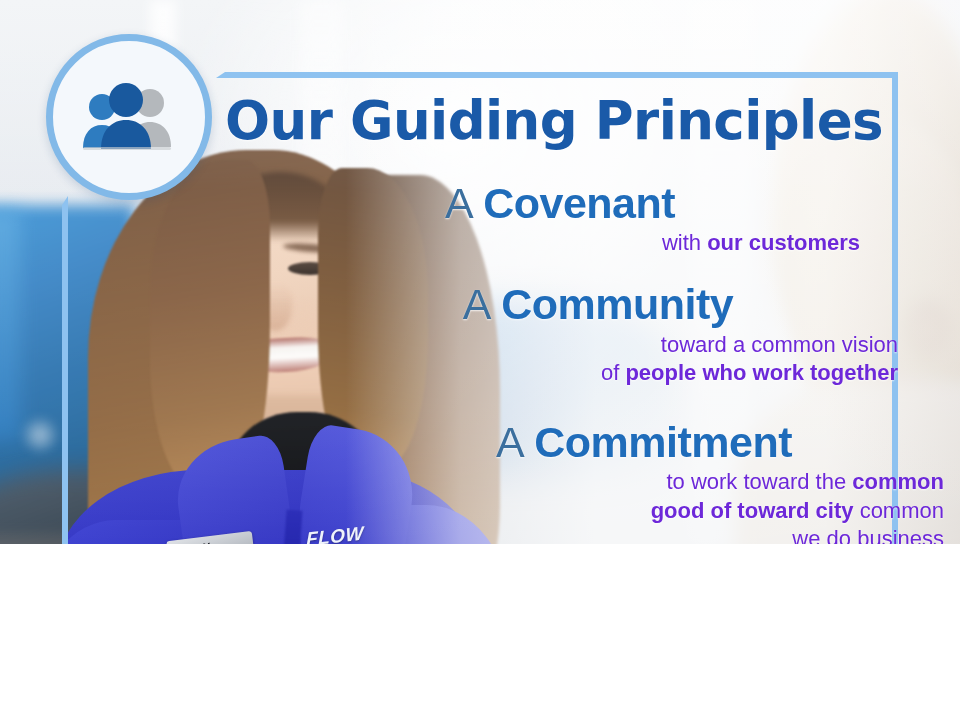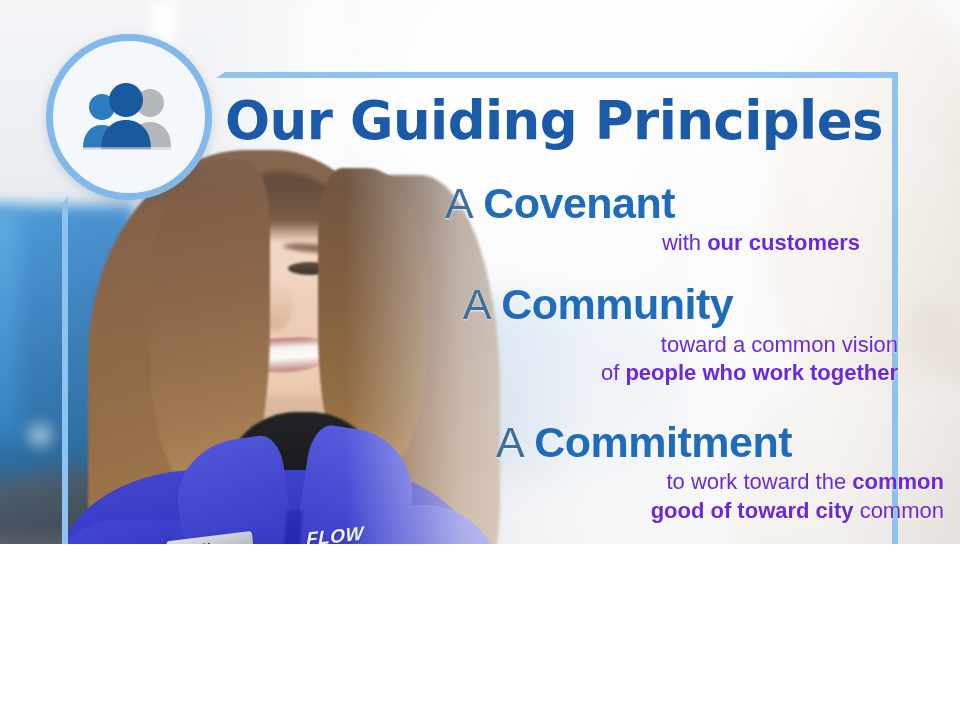--- a/index.html
+++ b/index.html
@@ -487,17 +487,20 @@
         <span class="art">A</span>
         <span class="word">Commitment</span>
       </div>
       <div class="pr-sub">
         <div>
           <span>to work toward the </span><b>common</b>
         </div>
         <div>
           <b>good of toward city</b><span> common</span>
         </div>
+        <div>
+          <span>we do business</span>
+        </div>
       </div>
     </div>
 
   </div>
 </div>
 
 </body></html>

